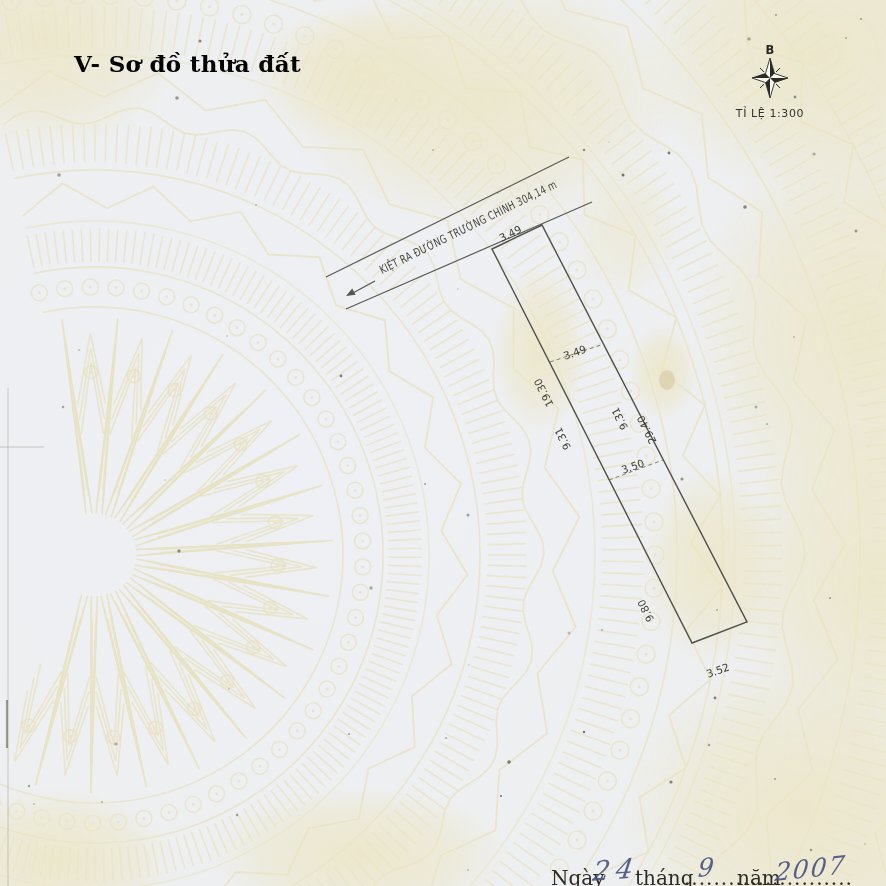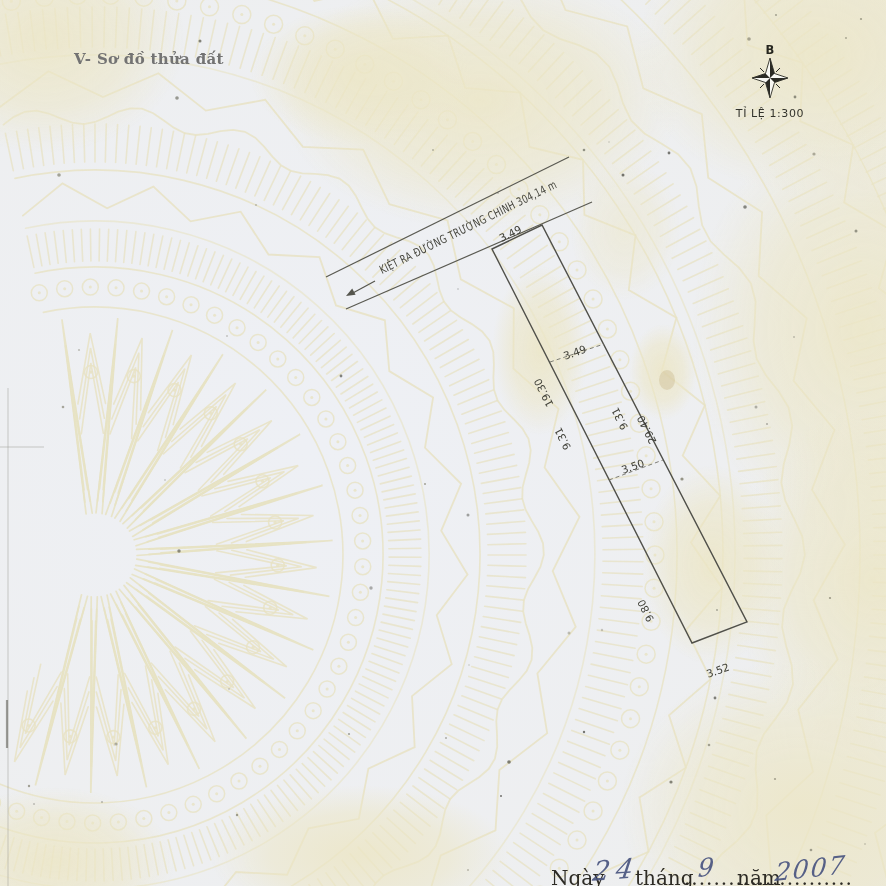--- a/index.html
+++ b/index.html
@@ -11,21 +11,21 @@
   #wm{position:absolute;left:0;top:0;}
   #dg{position:absolute;left:0;top:0;pointer-events:none;}
   #dg text{font-family:"DejaVu Sans",sans-serif;fill:#3e3e36;}
   #dg .m{font-size:10.5px;}
   #dg .road{font-size:11.5px;letter-spacing:.4px;fill:#44443c;}
   #dg .north{font-size:11.5px;font-weight:bold;fill:#26261f;}
   #dg .scale{font-size:11px;letter-spacing:.6px;fill:#33332c;}
   .page-title{
     position:absolute;left:74px;top:50px;
     font-family:"DejaVu Serif","Liberation Serif",serif;
-    font-weight:bold;font-size:15px;color:#737373;letter-spacing:.3px;
+    font-weight:bold;font-size:23px;color:#000000;letter-spacing:.3px;
   }
   .footer{
     position:absolute;left:551px;top:856px;width:335px;height:30px;
     font-family:"DejaVu Serif","Liberation Serif",serif;
     font-size:20px;color:#2d2b25;
   }
   .footer span{position:absolute;white-space:nowrap;}
   .hw{
     font-family:"DejaVu Serif",serif;font-style:italic;
     color:#4a5580;opacity:.92;

